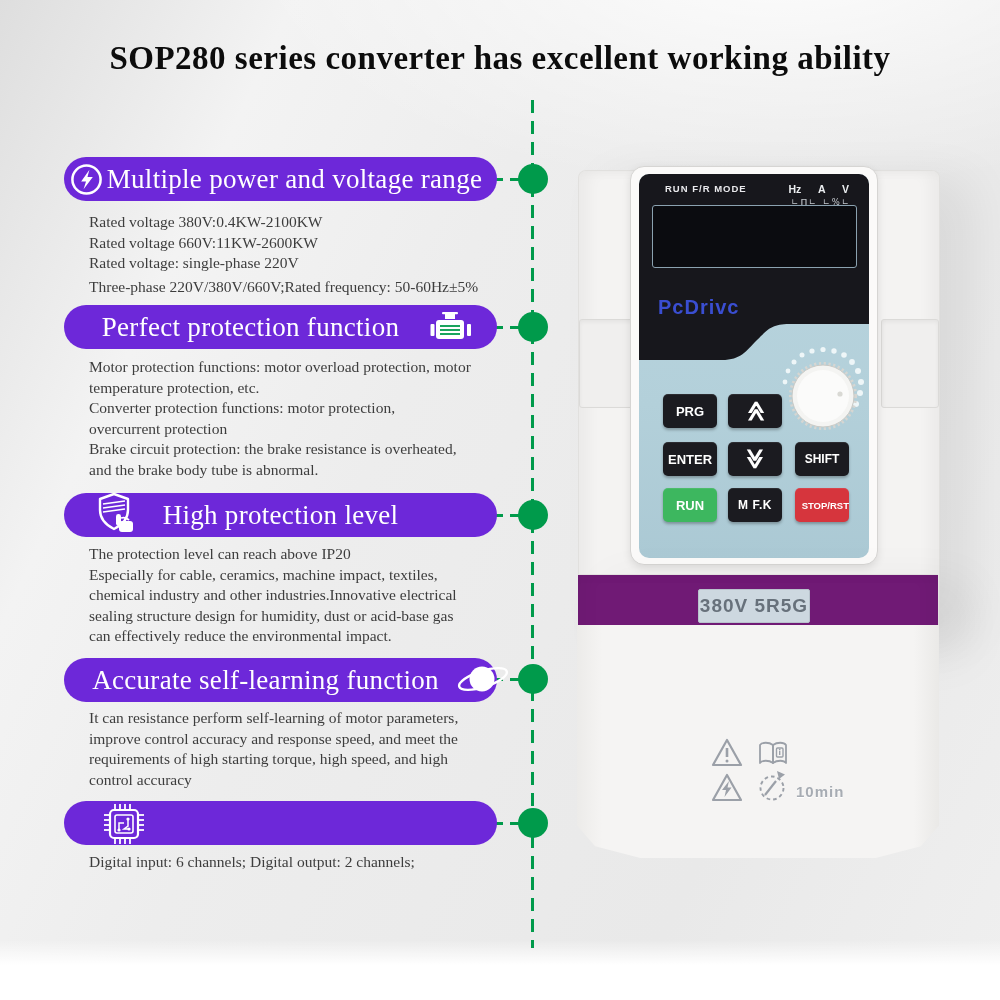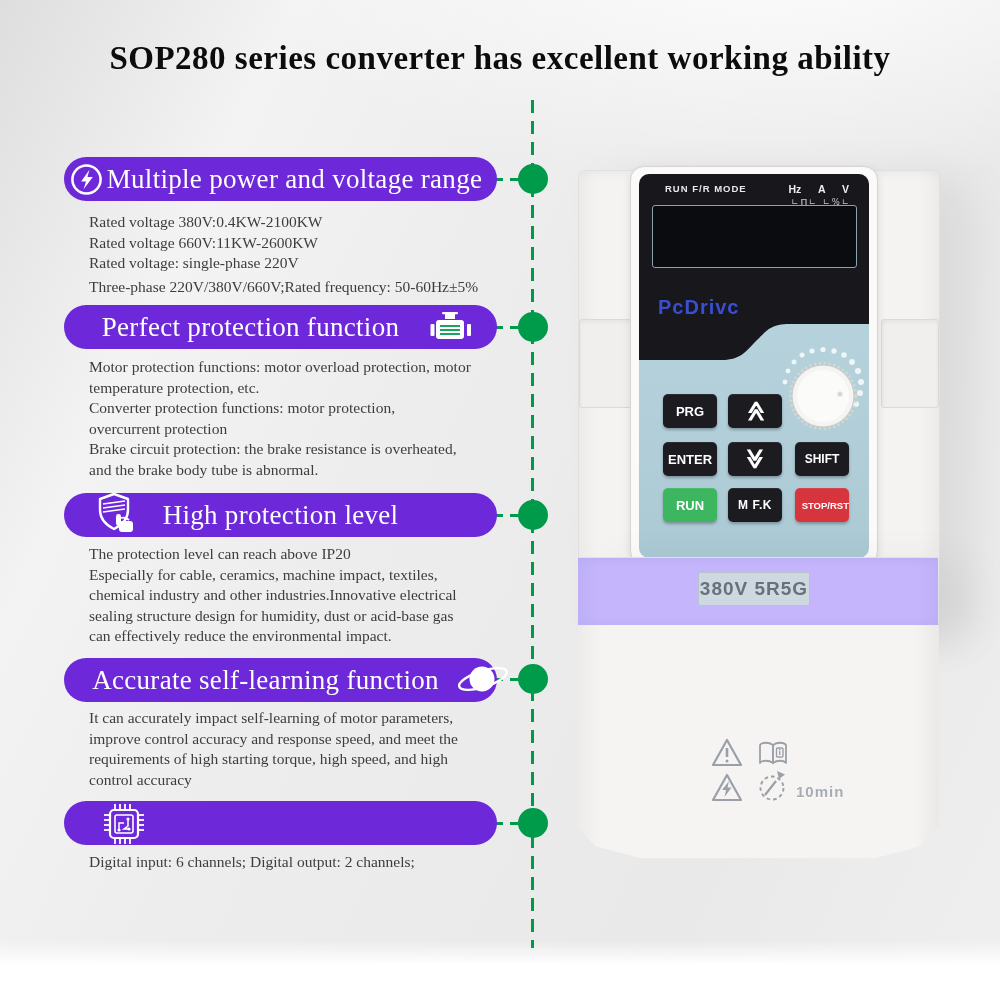--- a/index.html
+++ b/index.html
@@ -89,21 +89,21 @@
   .key.c1{left:24px;} .key.c2{left:89px;} .key.c3{left:156px;}
   .key.r1{top:220px;} .key.r2{top:268px;} .key.r3{top:314px;}
   .key.run{background:#3db75f;}
   .key.stop{background:#d6353d;font-size:9.5px;justify-content:flex-end;}
   .key.shift{font-size:12px;}
   .key.mfk{font-size:12px;letter-spacing:.5px;}
   .chev{display:block;font-size:20px;font-weight:700;line-height:1;transform:rotate(-90deg) scaleY(1.25);}
   .chev.down{transform:rotate(90deg) scaleY(1.25);}
 
   .dev-band{
-    position:absolute;left:578px;top:557px;width:360px;height:72px;background:#c4b5fd;
+    position:absolute;left:578px;top:574px;width:360px;height:72px;background:#701a75;
     border-top:1px solid #e2e1df;border-bottom:2px solid #d3d2d0;box-sizing:border-box;
     box-shadow:inset 10px 0 14px rgba(0,0,0,.03), inset -10px 0 14px rgba(0,0,0,.03), 30px 10px 50px rgba(0,0,0,.06);
   }
   .model{
     position:absolute;left:120px;top:14px;width:110px;height:32px;
     background:#cdd8e0;border:1px solid #b8c3cc;border-radius:2px;
     display:flex;align-items:center;justify-content:center;
     font-family:"Liberation Sans",sans-serif;font-size:19px;font-weight:700;color:#67717b;letter-spacing:1px;
   }
   .dev-body{
@@ -202,21 +202,21 @@
   <div class="pill" style="top:658px">
     <span style="padding-right:30px">Accurate self-learning function</span>
     <span class="icn" style="right:-20px;top:-2px">
       <svg width="66" height="48" viewBox="0 0 66 48">
           <circle cx="31" cy="23" r="12.5" fill="#fff"></circle>
           <ellipse cx="32" cy="23" rx="25" ry="8" fill="none" stroke="#fff" stroke-width="2.4" transform="rotate(-18 32 23)"></ellipse>
         </svg>
     </span>
   </div>
   <div class="desc" style="top:708px">
-    <div>It can accurately impact self-learning of motor parameters,</div>
+    <div>It can resistance perform self-learning of motor parameters,</div>
     <div>improve control accuracy and response speed, and meet the</div>
     <div>requirements of high starting torque, high speed, and high</div>
     <div>control accuracy</div>
   </div>
 
   <div class="pill" style="top:801px">
     <span class="icn" style="left:37px;top:0px">
       <svg width="46" height="46" viewBox="0 0 46 46">
           <rect x="9" y="9" width="28" height="28" rx="4" fill="none" stroke="#fff" stroke-width="2.2"></rect>
           <rect x="14" y="14" width="18" height="18" rx="2" fill="none" stroke="#fff" stroke-width="1.6"></rect>

